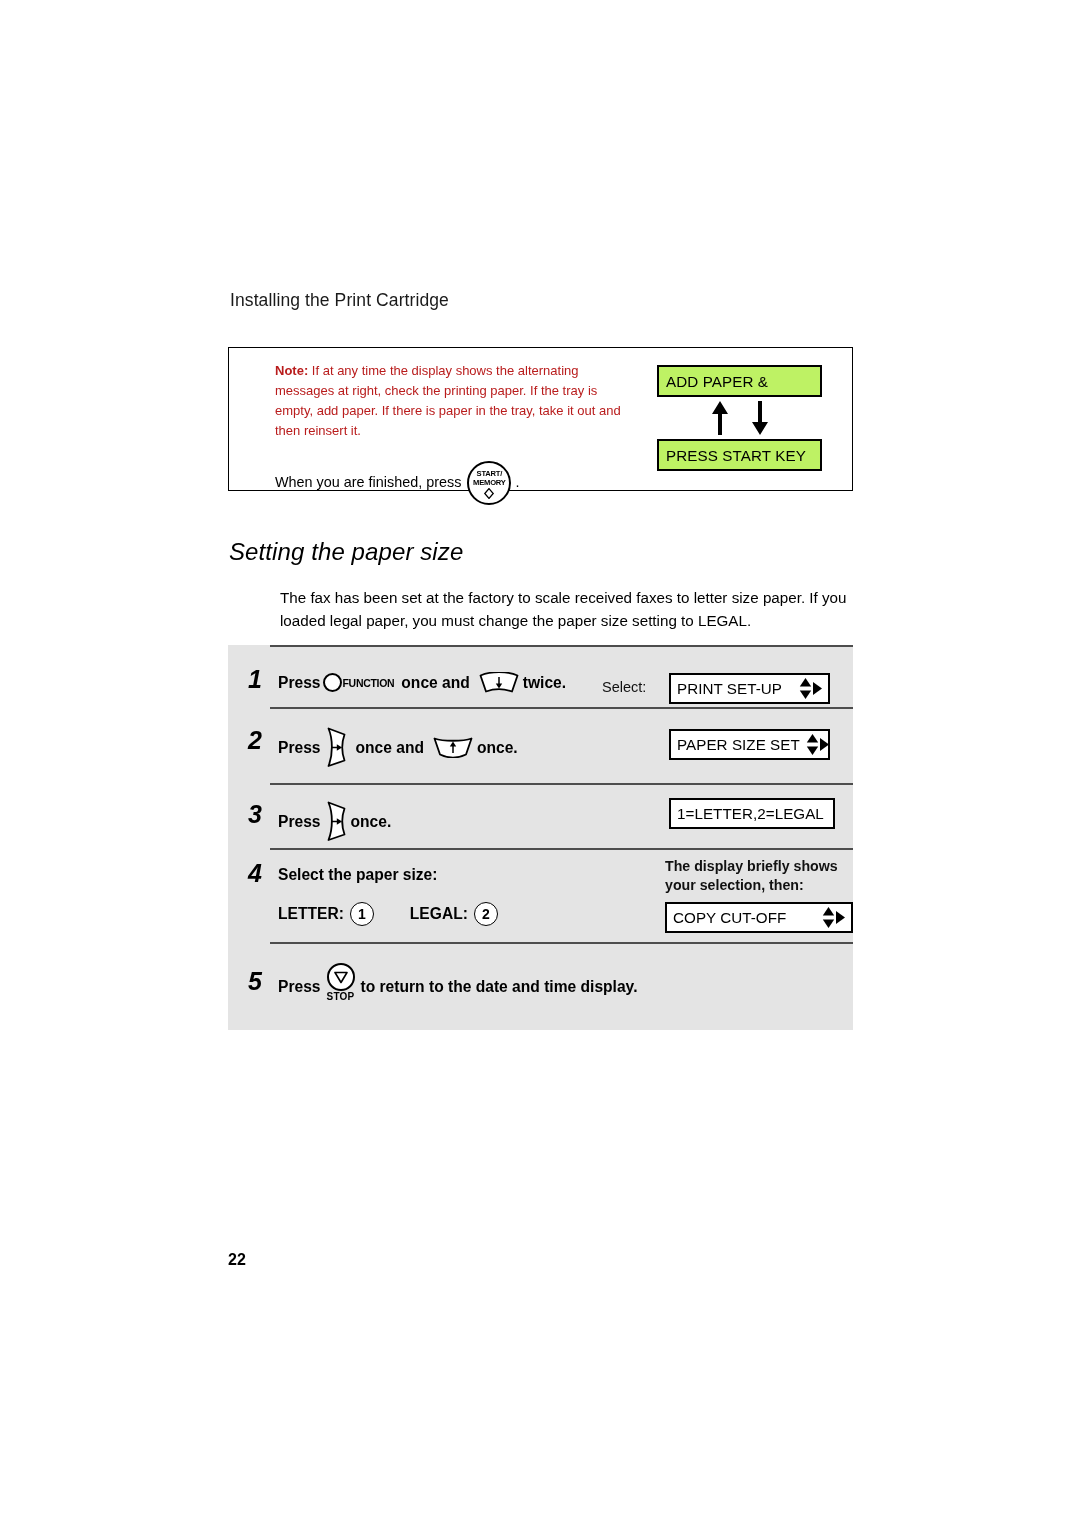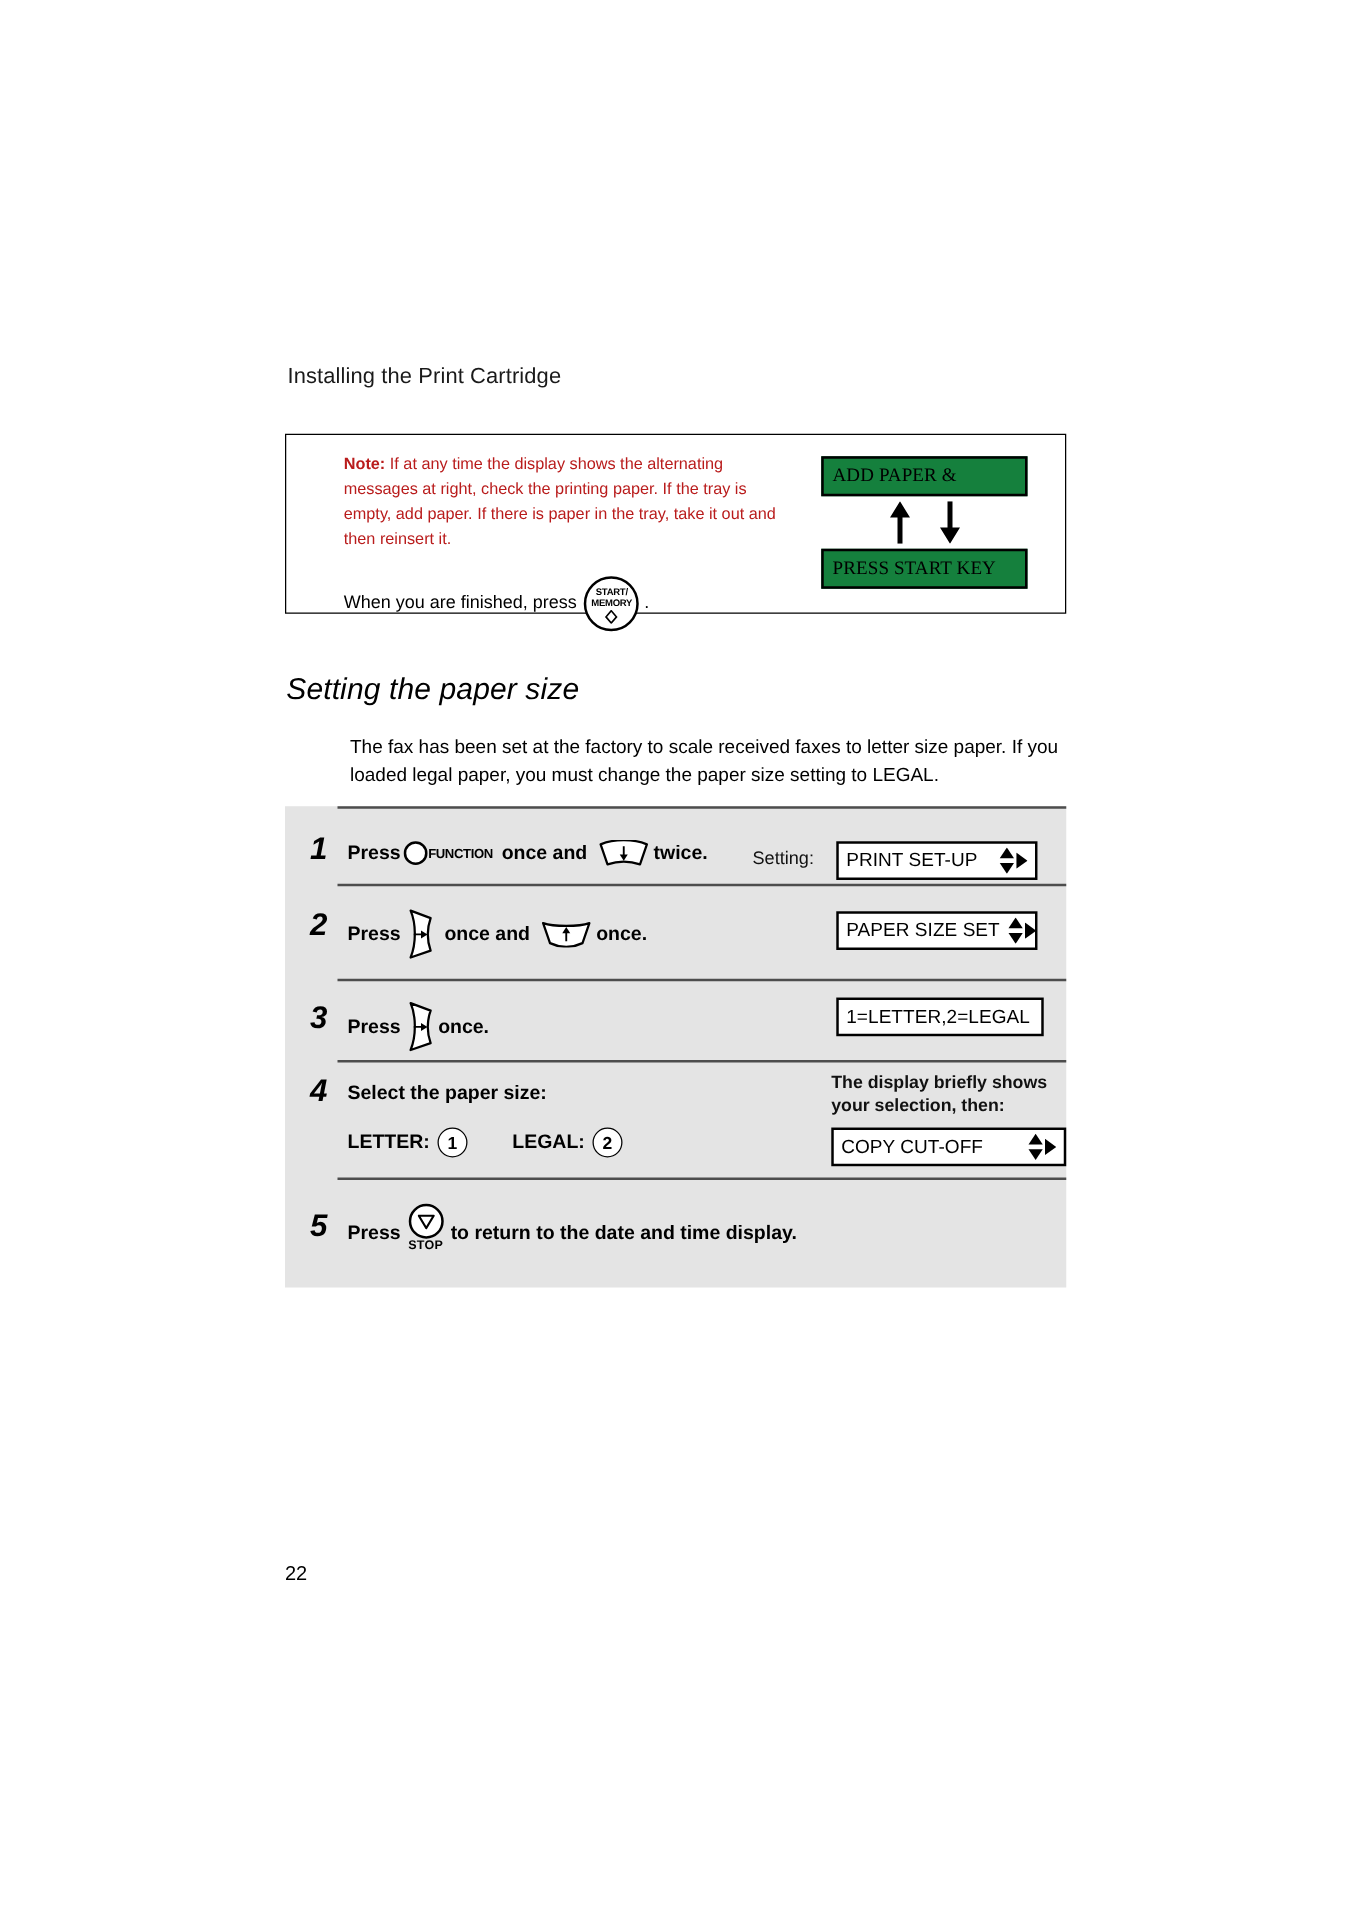--- a/index.html
+++ b/index.html
@@ -85,29 +85,28 @@
   }
 
   
   .alt-wrap {
     position: absolute;
     left: 428px; top: 17px;
     width: 165px;
   }
   .lcd {
     border: 2.2px solid #000;
-    background: #15803d;
+    background: #bef264;
     height: 32px;
     display: flex;
     align-items: center;
     padding: 12px 7px;
     font-size: 15.2px;
     letter-spacing: 0.1px;
     position: relative;
-    font-family: Liberation Serif, serif;
   }
   .lcd .lcd-text { white-space: nowrap; }
   .alt-arrows {
     height: 42px;
     display: flex;
     justify-content: center;
     align-items: center;
     gap: 22px;
   }
   .arrow-up-big, .arrow-dn-big {
@@ -275,21 +274,21 @@
     font-weight: bold;
     margin: 0 2px 0 6px;
     vertical-align: middle;
   }
 
   
   .page-number {
     position: absolute;
     left: 228px; top: 1251px;
     font-size: 16px;
-    font-weight: normal;
+    font-weight: bold;
   }
 </style>
 </head>
 <body>
 
 <div class="running-head">Installing the Print Cartridge</div>
 
 <div class="note-box">
 
   <div class="note-inner">
@@ -352,21 +351,21 @@
       <span class="w">once and</span>
       <svg class="key-arrow key-down" viewBox="0 0 40 21">
         <path d="M1.5,3.5 C12,-1 28,-1 38.5,3.5 L33,19.5 C24.5,16.5 15.5,16.5 7,19.5 Z" fill="#fff" stroke="#000" stroke-width="1.8" stroke-linejoin="round"></path>
         <line x1="20" y1="5" x2="20" y2="13.5" stroke="#000" stroke-width="1.5"></line>
         <polygon points="20,16.5 16.8,11.5 23.2,11.5" fill="#000"></polygon>
       </svg>
       <span>twice.</span>
     </div>
 
     <div class="right-col">
-      <div class="display-label" style="left:374px; top:16px;">Setting:</div>
+      <div class="display-label" style="left:374px; top:16px;">Select:</div>
       <div class="lcd-step" style="left:441px; top:10px; width:161px;">
         <span class="lcd-text">PRINT SET-UP</span>
         <span class="lcd-nav">
           <svg class="updown" viewBox="0 0 13 21">
             <polygon points="6.5,0 12.2,8.6 0.8,8.6" fill="#000"></polygon>
             <polygon points="6.5,21 0.8,12.4 12.2,12.4" fill="#000"></polygon>
           </svg>
           <svg class="rightarr" viewBox="0 0 9 13">
             <polygon points="0,0 9,6.5 0,13" fill="#000"></polygon>
           </svg>

